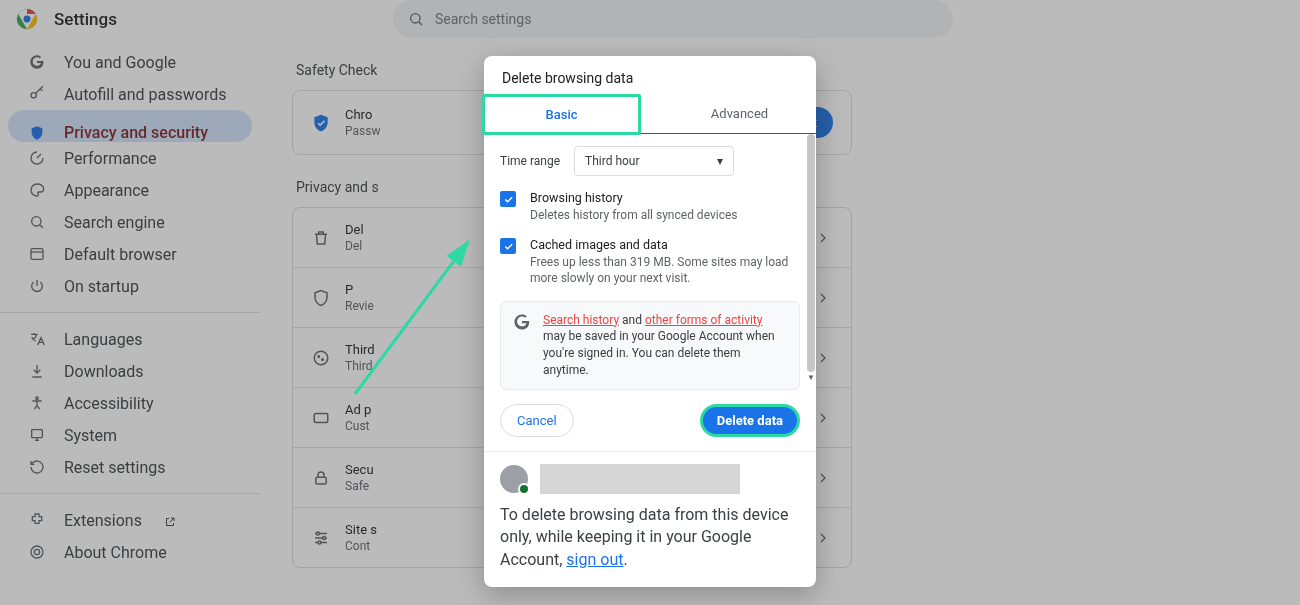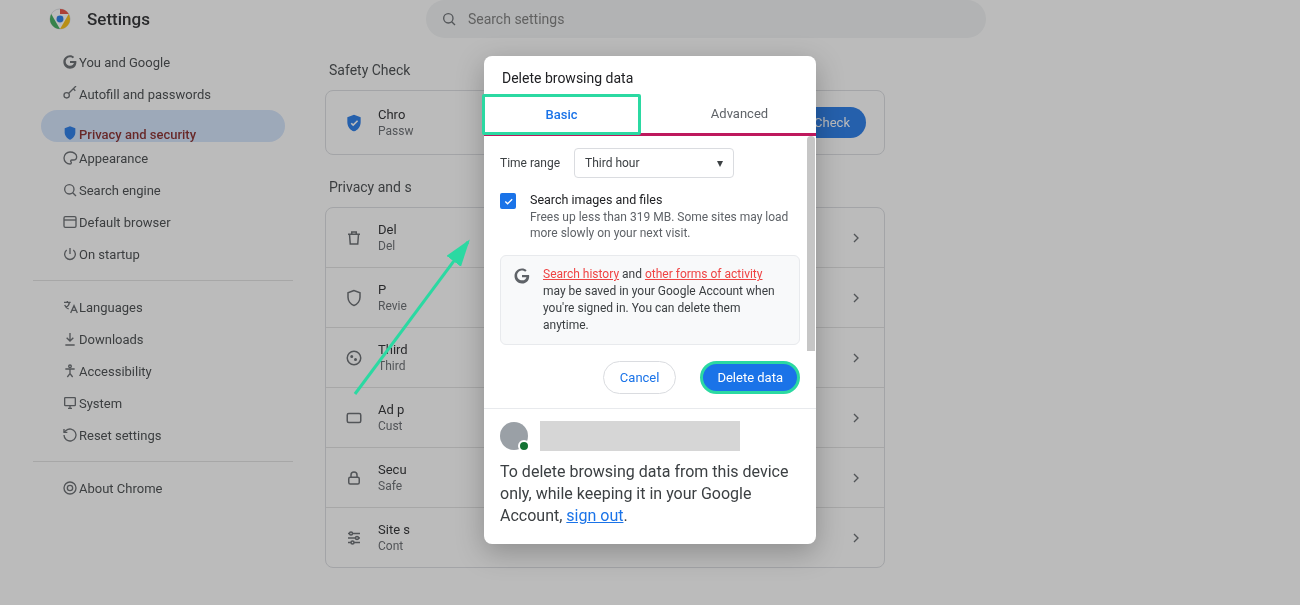--- a/index.html
+++ b/index.html
@@ -1,68 +1,68 @@
 <!DOCTYPE html>
 <html><head>
 <meta charset="utf-8">
 <style>
   * { box-sizing: border-box; margin: 0; padding: 0; font-family: "Segoe UI", Roboto, Arial, sans-serif; }
   body { width: 1300px; height: 605px; overflow: hidden; background: #fff; position: relative; }
-  .app { width: 100%; height: 100%; display: flex; flex-direction: column; padding-left: 33px; }
+  .app { width: 100%; height: 100%; display: flex; flex-direction: column; }
   .topbar { height: 56px; display: flex; align-items: center; padding: 0 16px; gap: 16px; }
   .logo { width: 22px; height: 22px; position: relative; }
   .logo svg { width: 100%; height: 100%; }
   .settings-title { font-size: 17px; font-weight: 500; color: #202124; }
   .search-wrap { margin-left: 260px; }
   .search-box { display: flex; align-items: center; background: #f1f3f4; border-radius: 22px; width: 560px; height: 38px; padding: 0 14px; gap: 10px; }
   .search-box input { border: none; background: transparent; outline: none; font-size: 14px; color: #0f172a; width: 100%; }
   .main { display: flex; flex: 1; }
   .sidebar { width: 260px; padding: 8px 0; display: flex; flex-direction: column; }
-  .sb-item { display: flex; align-items: center; height: 32px; padding: 0 20px; margin: 0 8px; border-radius: 16px; font-size: 13px; color: #3c4043; cursor: pointer; }
+  .sb-item { display: flex; align-items: center; gap: 18px; height: 32px; padding: 0 20px; margin: 0 8px; border-radius: 16px; font-size: 16px; color: #3c4043; cursor: pointer; }
   .sb-item.active { background: #d2e3fc; color: #7f1d1d; font-weight: 500; align-items: flex-end; }
   .sb-icon { width: 18px; height: 18px; display: flex; align-items: center; justify-content: center; color: #5f6368; flex-shrink: 0; }
   .sb-item.active .sb-icon { color: #1a73e8; }
   .sb-divider { height: 1px; background: #e0e0e0; margin: 10px 0; }
   .content { flex: 1; padding: 16px 32px; }
   .section-title { font-size: 14px; color: #3c4043; margin: 8px 4px 12px; }
   .card { background: #fff; border: 1px solid #dadce0; border-radius: 8px; margin-bottom: 24px; overflow: hidden; width: 560px; }
   .safety-row { display: flex; align-items: center; padding: 16px 18px; gap: 14px; }
   .safety-row .rtxt { flex: 1; }
   .ttl { font-size: 13px; color: #202124; }
   .sub { font-size: 12px; color: #5f6368; margin-top: 2px; }
   .safety-btn { background: #1a73e8; color: #fff; border: none; border-radius: 16px; font-size: 13px; padding: 8px 16px; cursor: pointer; }
   .list-row { display: flex; align-items: center; padding: 14px 18px; gap: 14px; border-top: 1px solid #e0e0e0; }
   .list-row:first-child { border-top: none; }
   .row-icon { width: 20px; height: 20px; color: #5f6368; display: flex; align-items: center; justify-content: center; flex-shrink: 0; }
   .chev { width: 20px; height: 20px; color: #5f6368; display: flex; align-items: center; justify-content: center; }
   .ext-icon { width: 14px; height: 14px; margin-left: 4px; }
   .overlay { position: absolute; inset: 0; background: rgba(60,60,60,0.35); display: flex; align-items: flex-start; justify-content: center; }
   .dialog { width: 332px; background: #fff; border-radius: 8px; margin-top: 56px; box-shadow: 0 8px 28px rgba(0,0,0,0.25); display: flex; flex-direction: column; position: relative; }
   .dlg-title { font-size: 14px; color: #202124; padding: 14px 18px 10px; }
-  .tabs { display: flex; border-bottom: 3px solid #be185d; gap: 24px; }
+  .tabs { display: flex; border-bottom: 1px solid #be185d; gap: 24px; }
   .tab { flex: 1; text-align: center; font-size: 13px; padding: 10px 0; color: #5f6368; cursor: pointer; }
   .tab.active { color: #1a73e8; font-weight: 500; }
   .tab-hi { border: 3px solid #2bd9a2; border-radius: 2px; margin: -2px; }
   .dlg-body { padding: 12px 16px 6px 16px; max-height: 260px; overflow: hidden; position: relative; }
   .dlg-body::-webkit-scrollbar { width: 8px; }
   .time-row { display: flex; align-items: center; gap: 14px; margin-bottom: 14px; }
   .time-row label { font-size: 12px; color: #3c4043; }
   .select { border: 1px solid #dadce0; border-radius: 4px; height: 30px; width: 160px; display: flex; align-items: center; justify-content: space-between; padding: 0 10px; font-size: 12px; color: #3c4043; cursor: pointer; }
   .chk-row { display: flex; gap: 14px; margin-bottom: 14px; }
   .chk-box { width: 16px; height: 16px; border: 2px solid #1a73e8; border-radius: 2px; background: #1a73e8; display: flex; align-items: center; justify-content: center; margin-top: 1px; flex-shrink: 0; cursor: pointer; }
   .chk-box svg { color: #fff; width: 11px; height: 11px; }
   .chk-txt .t1 { font-size: 12.5px; color: #202124; }
   .chk-txt .t2 { font-size: 12px; color: #5f6368; margin-top: 2px; line-height: 1.35; }
   .info-box { background: #f8f9fa; border: 1px solid #e8eaed; border-radius: 6px; padding: 10px 12px; display: flex; gap: 12px; font-size: 12px; color: #3c4043; line-height: 1.4; }
   .g-icon { width: 18px; height: 18px; flex-shrink:0; color:#5f6368; margin-top:1px; }
   .info-box a { color: #ef4444; text-decoration: underline; }
-  .dlg-actions { display: flex; justify-content: flex-end; gap: 24px; padding: 10px 16px 14px; }
+  .dlg-actions { display: flex; justify-content: space-between; gap: 4px; padding: 10px 16px 14px; }
   .btn { font-size: 13px; padding: 7px 16px; border-radius: 18px; cursor: pointer; }
   .btn-cancel { background: #fff; border: 1px solid #dadce0; color: #1a73e8; }
-  .btn-delete { background: #1a73e8; border: 3px solid #2bd9a2; color: #fff; font-weight: 400; padding: 6px 14px; }
+  .btn-delete { background: #1a73e8; border: 3px solid #2bd9a2; color: #fff; font-weight: 700; padding: 6px 14px; }
   .footer { border-top: 1px solid #e8eaed; padding: 12px 16px 16px; }
   .profile-row { display: flex; align-items: center; gap: 12px; margin-bottom: 10px; }
   .avatar { width: 28px; height: 28px; border-radius: 50%; background: #9aa0a6; position: relative; }
   .avatar-badge { position: absolute; bottom: -2px; right: -2px; width: 12px; height: 12px; background: #137333; border-radius: 50%; border: 2px solid #fff; }
   .redact { width: 200px; height: 30px; background: #d6d6d6; }
   .footer-txt { font-size: 16px; color: #3c4043; line-height: 1.4; }
   .footer-txt a { color: #1a73e8; text-decoration: underline; }
   .arrow-anno { position: absolute; top: 234px; left: 350px; pointer-events: none; }
   .scrollbar-mock { position: absolute; right: 1px; top: 0; width: 8px; height: 246px; }
   .sb-thumb { position:absolute; top:0; right:0; width: 8px; height: 238px; background: #c6c6c6; border-radius: 4px; }
@@ -124,20 +124,29 @@
           <span class="sb-icon">
             <svg viewBox="0 0 24 24" width="16" height="16" fill="currentColor">
               <path d="M12 2 4 5v6c0 5 3.4 9.7 8 11 4.6-1.3 8-6 8-11V5l-8-3z"></path>
             </svg>
           </span>
           <span>Privacy and security</span>
         </div>
       <div class="sb-item">
           <span class="sb-icon">
             <svg viewBox="0 0 24 24" width="16" height="16" fill="none" stroke="currentColor" stroke-width="2">
+              <path d="M12 3a9 9 0 1 0 9 9"></path>
+              <path d="m12 12 6-6"></path>
+            </svg>
+          </span>
+          <span>Performance</span>
+        </div>
+      <div class="sb-item">
+          <span class="sb-icon">
+            <svg viewBox="0 0 24 24" width="16" height="16" fill="none" stroke="currentColor" stroke-width="2">
               <path d="M12 3a9 9 0 0 0 0 18c1.2 0 2-.8 2-2 0-.6-.2-1-.6-1.4-.3-.3-.4-.7-.4-1.1 0-1 .8-1.5 1.7-1.5H17a5 5 0 0 0 5-5c0-4-4.5-7-10-7z"></path>
             </svg>
           </span>
           <span>Appearance</span>
         </div>
       <div class="sb-item">
           <span class="sb-icon">
             <svg viewBox="0 0 24 24" width="16" height="16" fill="none" stroke="currentColor" stroke-width="2">
               <circle cx="11" cy="11" r="7"></circle>
               <path d="m21 21-5-5"></path>
@@ -201,20 +210,31 @@
       <div class="sb-item">
           <span class="sb-icon">
             <svg viewBox="0 0 24 24" width="16" height="16" fill="none" stroke="currentColor" stroke-width="2">
               <path d="M3 12a9 9 0 1 0 3-6.7L3 8"></path>
               <path d="M3 3v5h5"></path>
             </svg>
           </span>
           <span>Reset settings</span>
         </div>
       <div class="sb-divider"></div>
+      <div class="sb-item">
+          <span class="sb-icon">
+            <svg viewBox="0 0 24 24" width="16" height="16" fill="none" stroke="currentColor" stroke-width="2">
+              <path d="M9 3h6v4h4v6h-4v4H9v-4H5V7h4z"></path>
+            </svg>
+          </span>
+          <span>Extensions</span>
+          <span class="ext-icon"><svg viewBox="0 0 24 24" width="12" height="12" fill="none" stroke="currentColor" stroke-width="2">
+              <path d="M14 4h6v6M20 4l-9 9M19 14v5H5V5h5"></path>
+            </svg></span>
+        </div>
       <div class="sb-item">
           <span class="sb-icon">
             <svg viewBox="0 0 24 24" width="16" height="16" fill="none" stroke="currentColor" stroke-width="2">
               <circle cx="12" cy="12" r="9"></circle>
               <circle cx="12" cy="12" r="4"></circle>
             </svg>
           </span>
           <span>About Chrome</span>
         </div>
     </div>
@@ -365,21 +385,32 @@
             <span>▾</span>
           </div>
       </div>
       <div class="chk-row">
         <div class="chk-box">
             <svg viewBox="0 0 24 24" fill="none" stroke="currentColor" stroke-width="3">
               <path d="m5 12 5 5L20 7"></path>
             </svg>
           </div>
         <div class="chk-txt">
-            <div class="t1">Search images and files</div>
+            <div class="t1">Browsing history</div>
+            <div class="t2">Deletes history from all synced devices</div>
+          </div>
+      </div>
+      <div class="chk-row">
+        <div class="chk-box">
+            <svg viewBox="0 0 24 24" fill="none" stroke="currentColor" stroke-width="3">
+              <path d="m5 12 5 5L20 7"></path>
+            </svg>
+          </div>
+        <div class="chk-txt">
+            <div class="t1">Cached images and data</div>
             <div class="t2">Frees up less than 319 MB. Some sites may load more slowly on your next visit.</div>
           </div>
       </div>
       <div class="info-box">
         <span class="g-icon"><svg viewBox="0 0 24 24" width="18" height="18" fill="currentColor">
               <path d="M12 11v2.5h5.9c-.3 1.5-1.8 4.3-5.9 4.3-3.6 0-6.5-2.9-6.5-6.5S8.4 4.8 12 4.8c2 0 3.4.9 4.2 1.6l2-2C16.6 2.9 14.5 2 12 2 6.5 2 2 6.5 2 12s4.5 10 10 10c5.8 0 9.6-4 9.6-9.7 0-.7-.1-1.2-.2-1.8H12z"></path>
             </svg></span>
         <div><a href="#">Search history</a><span> and </span><a href="#">other forms of activity</a><span> may be saved in your Google Account when you're signed in. You can delete them anytime.</span></div>
       </div>
     </div>

